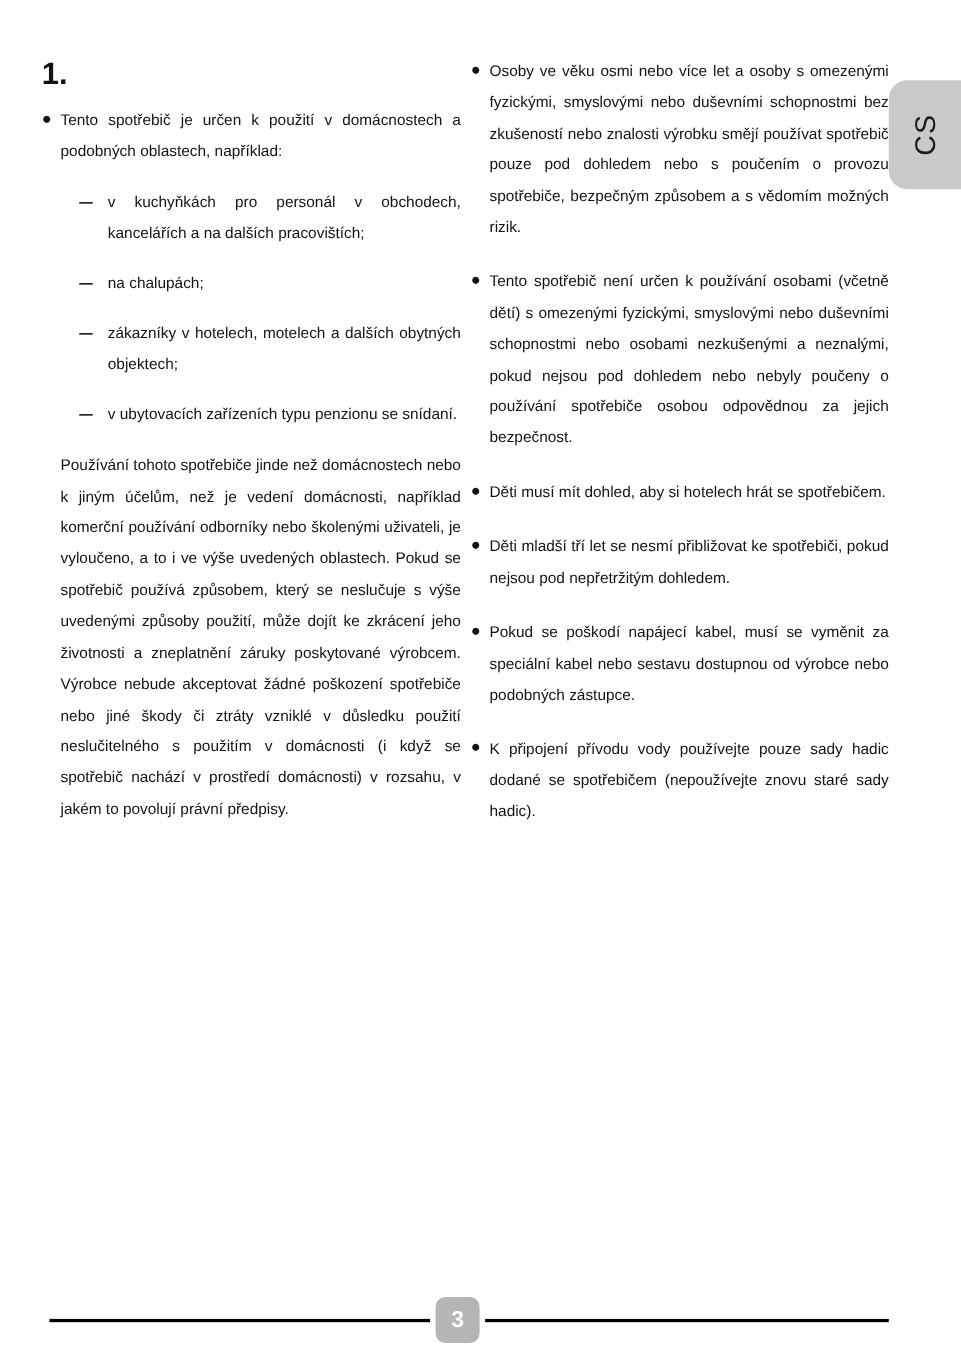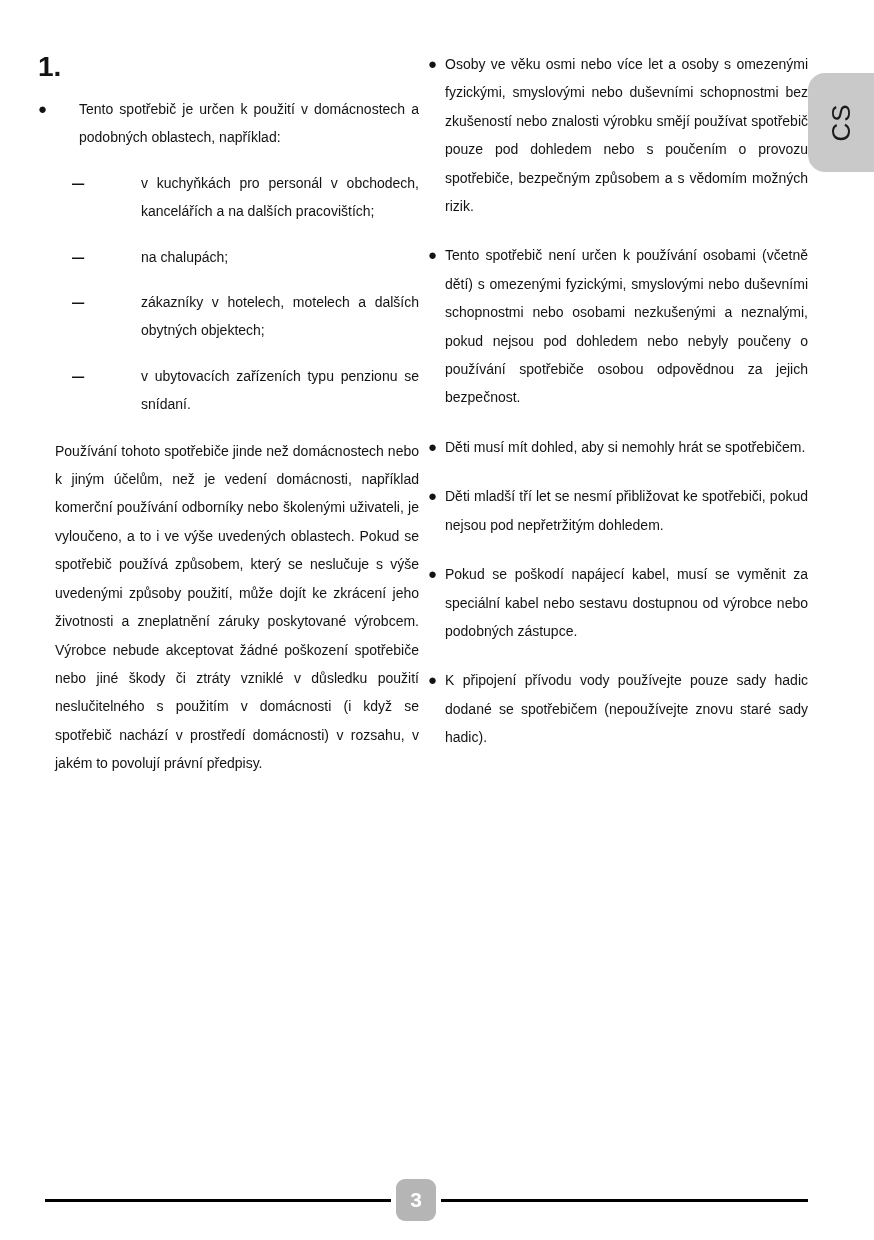--- a/index.html
+++ b/index.html
@@ -41,31 +41,31 @@
   .h-text { white-space:pre-line; }
 
   
   .bullet-row { display:flex; }
   .bullet-glyph {
     flex:none;
     width:17px;
     font-size:15px;
     line-height:28.4px;
   }
-  .bullet-body { flex:1;margin-left:24px; }
+  .bullet-body { flex:1; }
 
   
   .sub-item { display:flex; margin:17px 0 0 34px; }
   .dash-glyph {
     flex:none;
     width:26px;
     font-size:22px;
     line-height:28.4px;
   }
-  .sub-text { flex:1;margin-left:43px; }
+  .sub-text { flex:1; }
 
   .left-paragraph { margin:18px 0 0 17px; }
 
   
   .r-item { display:flex; margin-bottom:21px; }
   .r-content { flex:1; }
   .r-title {
     font-weight:bold;
     font-size:23px;
     line-height:28.4px;
@@ -169,21 +169,21 @@
       <span class="bullet-glyph">●</span>
       <div class="r-content">
         <div class="body-text">Tento spotřebič není určen k používání osobami (včetně dětí) s omezenými fyzickými, smyslovými nebo duševními schopnostmi nebo osobami nezkušenými a neznalými, pokud nejsou pod dohledem nebo nebyly poučeny o používání spotřebiče osobou odpovědnou za jejich bezpečnost.</div>
       </div>
     </div>
 
     <div class="r-item">
       <span class="bullet-glyph">●</span>
       <div class="r-content">
 
-        <div class="body-text">Děti musí mít dohled, aby si nemohly hrát se spotřebičem.</div>
+        <div class="body-text">Děti musí mít dohled, aby si hotelech hrát se spotřebičem.</div>
       </div>
     </div>
 
     <div class="r-item">
       <span class="bullet-glyph">●</span>
       <div class="r-content">
 
         <div class="body-text">Děti mladší tří let se nesmí přibližovat ke spotřebiči, pokud nejsou pod nepřetržitým dohledem.</div>
       </div>
     </div>

